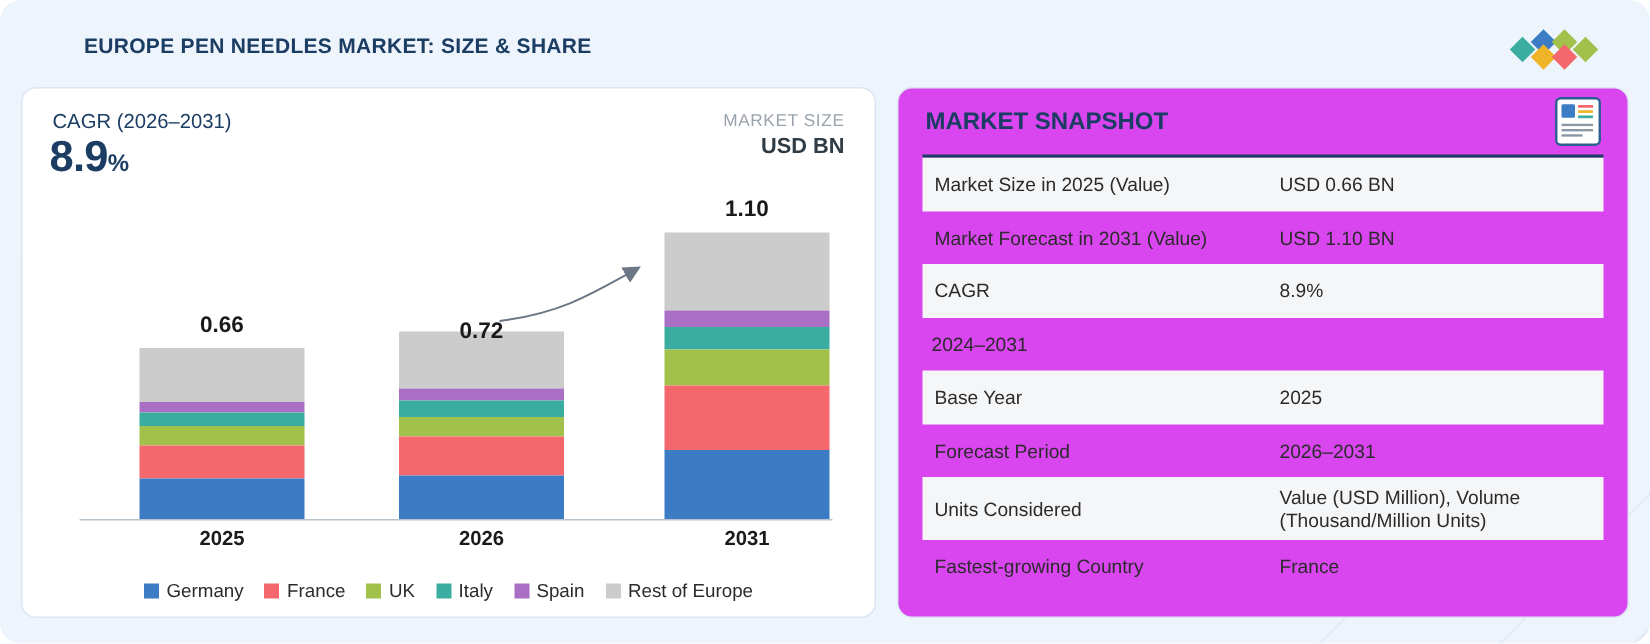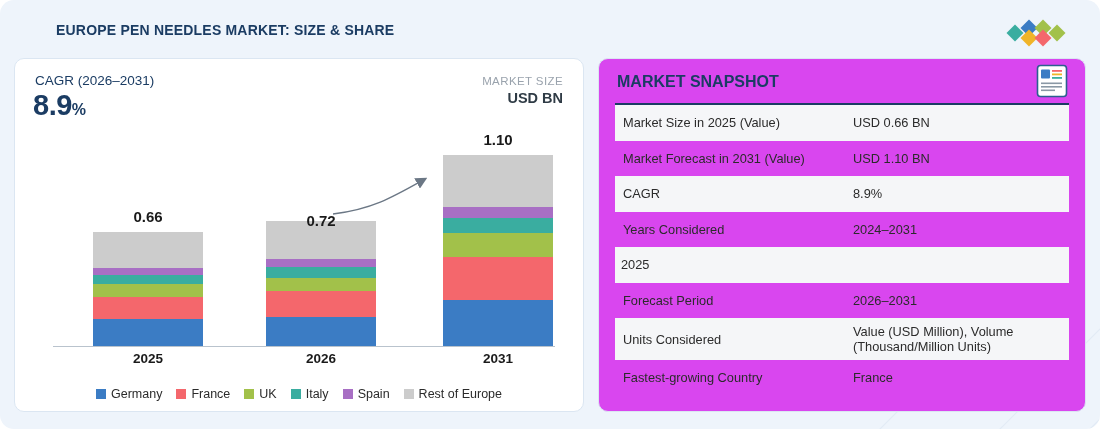--- a/index.html
+++ b/index.html
@@ -293,24 +293,24 @@
         </div>
         <div class="row">
           <div class="k">Market Forecast in 2031 (Value)</div>
           <div class="v">USD 1.10 BN</div>
         </div>
         <div class="row alt">
           <div class="k">CAGR</div>
           <div class="v">8.9%</div>
         </div>
         <div class="row">
-          <div class="k">Years Considered</div>
           <div class="v">2024–2031</div>
         </div>
         <div class="row alt">
+          <div class="k">Base Year</div>
           <div class="v">2025</div>
         </div>
         <div class="row">
           <div class="k">Forecast Period</div>
           <div class="v">2026–2031</div>
         </div>
         <div class="row alt">
           <div class="k">Units Considered</div>
           <div class="v">Value (USD Million), Volume (Thousand/Million Units)</div>
         </div>

